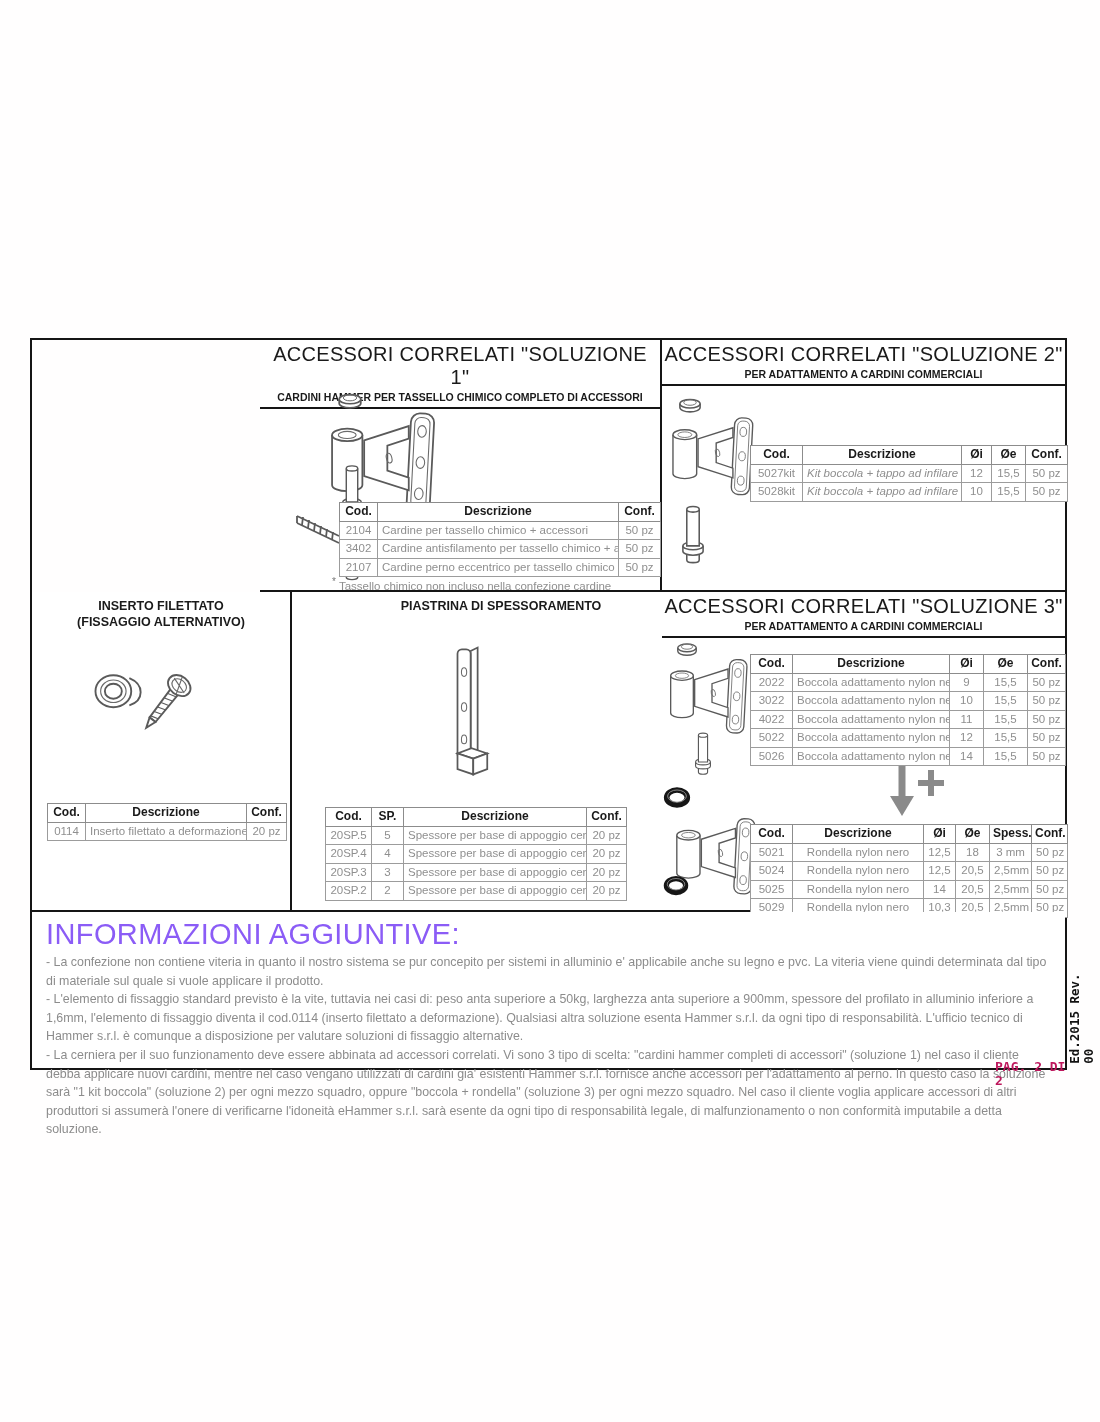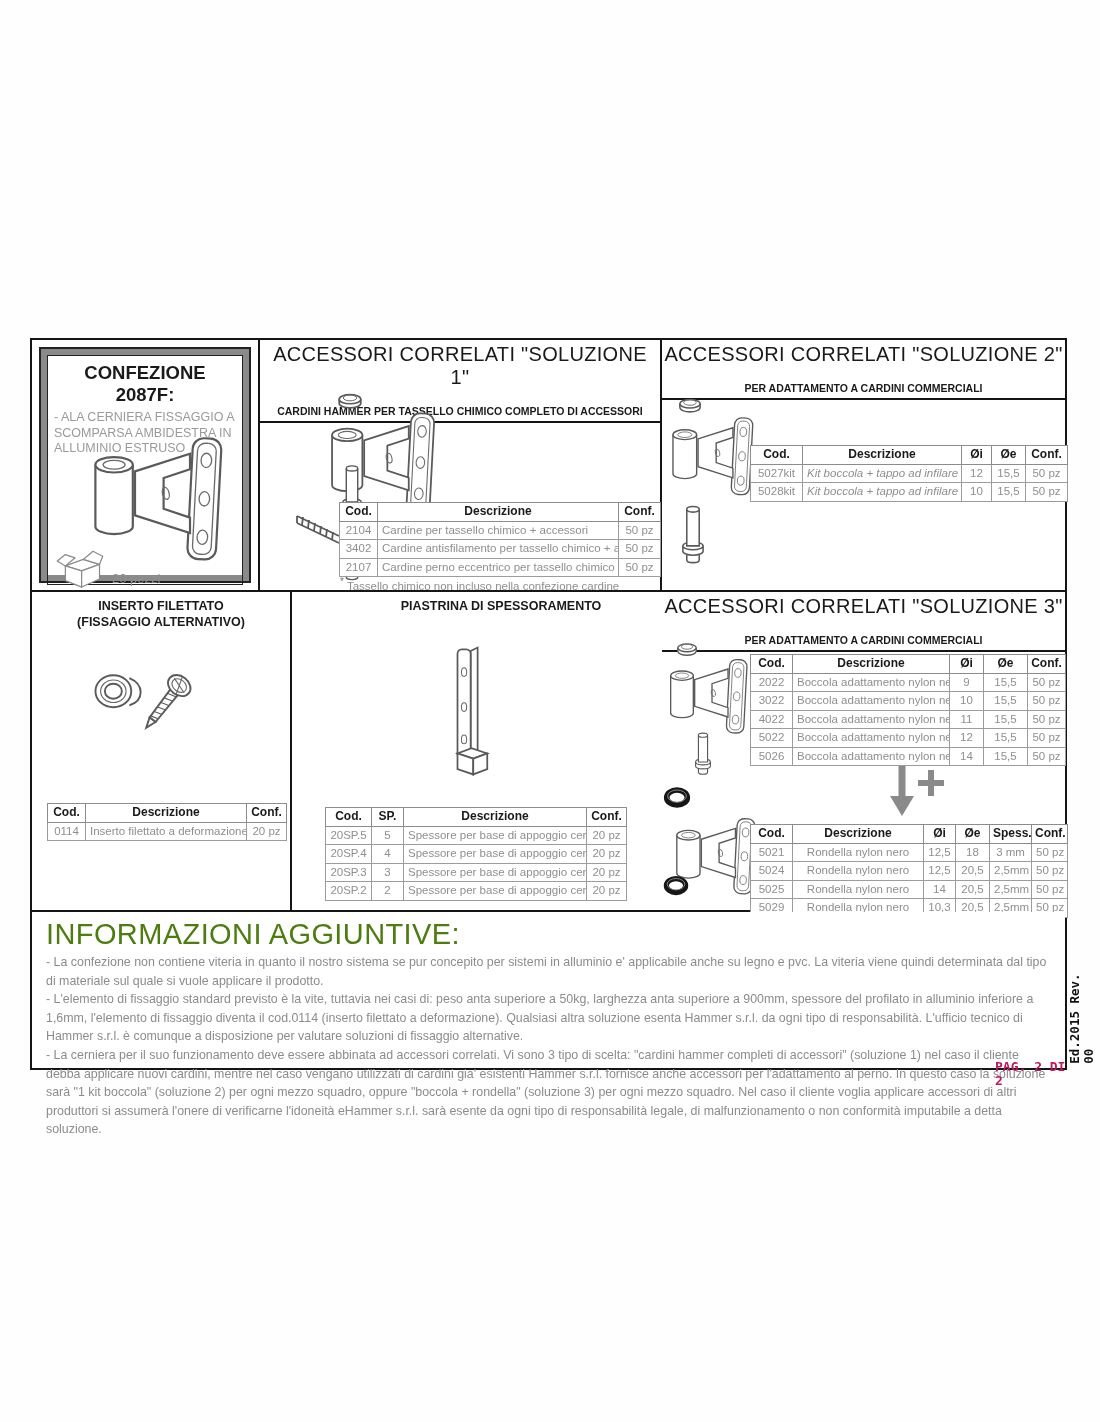--- a/index.html
+++ b/index.html
@@ -9,21 +9,21 @@
   .p-confezione{left:0;top:0;width:228px;height:252px;border-right:2px solid #151515;border-bottom:2px solid #151515;}
   .p-sol1{left:228px;top:0;width:402px;height:252px;border-right:2px solid #151515;border-bottom:2px solid #151515;}
   .p-sol2{left:630px;top:0;width:403px;height:252px;border-bottom:2px solid #151515;}
   .p-inserto{left:0;top:252px;width:260px;height:320px;border-right:2px solid #151515;border-bottom:2px solid #151515;}
   .p-piastrina{left:260px;top:252px;width:420px;height:320px;border-right:2px solid #f97316;border-bottom:2px solid #151515;}
   .p-sol3{left:630px;top:252px;width:403px;height:320px;border-bottom:2px solid #151515;}
   .p-info{left:0;top:572px;width:1033px;height:156px;padding:6px 14px;box-sizing:border-box;}
 
   .sec-head{border-bottom:2px solid #151515;text-align:center;padding:3px 2px 4px 2px;}
   .sec-title{font-size:20px;color:#1a1a1a;letter-spacing:.3px;}
-  .sec-sub{font-size:10.5px;font-weight:bold;color:#1a1a1a;margin-top:16px;}
+  .sec-sub{font-size:10.5px;font-weight:bold;color:#1a1a1a;margin-top:2px;}
 
   
   .deco1{position:absolute;inset:7px;border:2px solid #222;}
   .deco2{position:absolute;inset:0;border:6px solid #8a8a8a;}
   .deco3{position:absolute;inset:0;border:1px solid #222;padding:4px 6px;}
   .conf-title{text-align:center;font-size:18.5px;font-weight:bold;color:#1a1a1a;margin-top:2px;}
   .conf-desc{font-size:12.5px;color:#9a9a9a;margin-top:4px;line-height:1.25;}
   .conf-qty{position:absolute;left:64px;top:215px;font-size:13px;color:#8f8f8f;}
 
   .tbl{position:absolute;border-collapse:collapse;table-layout:fixed;background:#fff;}
@@ -34,26 +34,26 @@
   .t-s2{left:88px;top:105px;width:318px;}
   .t-s2 td:nth-child(2){text-align:center;font-style:italic;}
   .t-ins{left:15px;top:211px;width:240px;}
   .t-ins td:nth-child(2){text-align:left;}
   .t-pia{left:33px;top:215px;width:302px;}
   .t-pia td:nth-child(3){text-align:left;}
   .t-s3a{left:88px;top:62px;width:316px;}
   .t-s3a td:nth-child(2){text-align:left;}
   .t-s3b{left:88px;top:232px;width:318px;}
 
-  .footnote{position:absolute;left:80px;top:236px;font-size:11.5px;color:#8f8f8f;}
+  .footnote{position:absolute;left:72px;top:236px;font-size:11.5px;color:#8f8f8f;}
   .footnote sup{font-size:10px;margin-right:3px;color:#777;}
 
   .mini-title{font-size:12.5px;font-weight:bold;color:#1a1a1a;text-align:center;margin-top:6px;line-height:1.3;}
 
-  .info-title{font-size:29px;color:#4d7c0f;letter-spacing:.4px;margin:0 0 2px 0;font-weight:400;}
+  .info-title{font-size:29px;color:#8b5cf6;letter-spacing:.4px;margin:0 0 2px 0;font-weight:400;}
   .info-text{font-size:12.4px;color:#8c8c8c;line-height:1.5;margin:0;}
 
   .pagenum{position:absolute;left:995px;top:1060px;width:78px;font-family:"DejaVu Sans Mono",monospace;font-size:13px;font-weight:bold;color:#be185d;line-height:1.1;}
   .edition{position:absolute;left:1022px;top:990px;width:120px;transform:rotate(-90deg);transform-origin:center;font-family:"DejaVu Sans Mono",monospace;font-size:12.5px;font-weight:bold;color:#111;line-height:1.1;white-space:pre;}
 
   .draw{position:absolute;}
   svg .ln{stroke:#5a5a5a;fill:#fff;stroke-width:2;}
   svg .ln1{stroke:#6a6a6a;fill:none;stroke-width:1.2;}
 </style>
 </head>
@@ -100,37 +100,20 @@
           <polygon points="36,14 48,4 60,10 56,20"></polygon>
           <polygon points="14,22 14,40 34,48 34,28"></polygon>
           <polygon points="34,28 34,48 56,38 56,20"></polygon>
         </g>
       </symbol>
     </defs>
   </svg>
 
   <div class="frame">
 
-    <div class="panel p-confezione">
-      <div class="deco1">
-          <div class="deco2">
-            <div class="deco3" style="position:relative;height:100%;">
-        <div class="conf-title">CONFEZIONE 2087F:</div>
-        <div class="conf-desc">- ALA CERNIERA FISSAGGIO A SCOMPARSA AMBIDESTRA IN ALLUMINIO ESTRUSO</div>
-        <svg class="draw" style="left:30px;top:78px;" width="158" height="132" viewBox="0 0 132 120">
-          <use href="#sym-hinge"></use>
-        </svg>
-        <svg class="draw" style="left:6px;top:192px;" width="52" height="44" viewBox="0 0 64 54">
-          <use href="#sym-box"></use>
-        </svg>
-        <div class="conf-qty">20 pezzi</div>
-      </div>
-          </div>
-        </div>
-    </div>
 
     <div class="panel p-sol1" style="position:absolute;">
       <div class="sec-head">
         <div class="sec-title">ACCESSORI CORRELATI "SOLUZIONE 1"</div>
         <div class="sec-sub">CARDINI HAMMER PER TASSELLO CHIMICO COMPLETO DI ACCESSORI</div>
       </div>
       <svg class="draw" style="left:35px;top:50px;" width="170" height="200" viewBox="0 0 170 200">
         <use href="#sym-cap" x="40" y="0" width="30" height="20"></use>
         <use href="#sym-hinge" x="28" y="20" width="118" height="107"></use>
         <use href="#sym-pin" x="44" y="72" width="26" height="60"></use>

